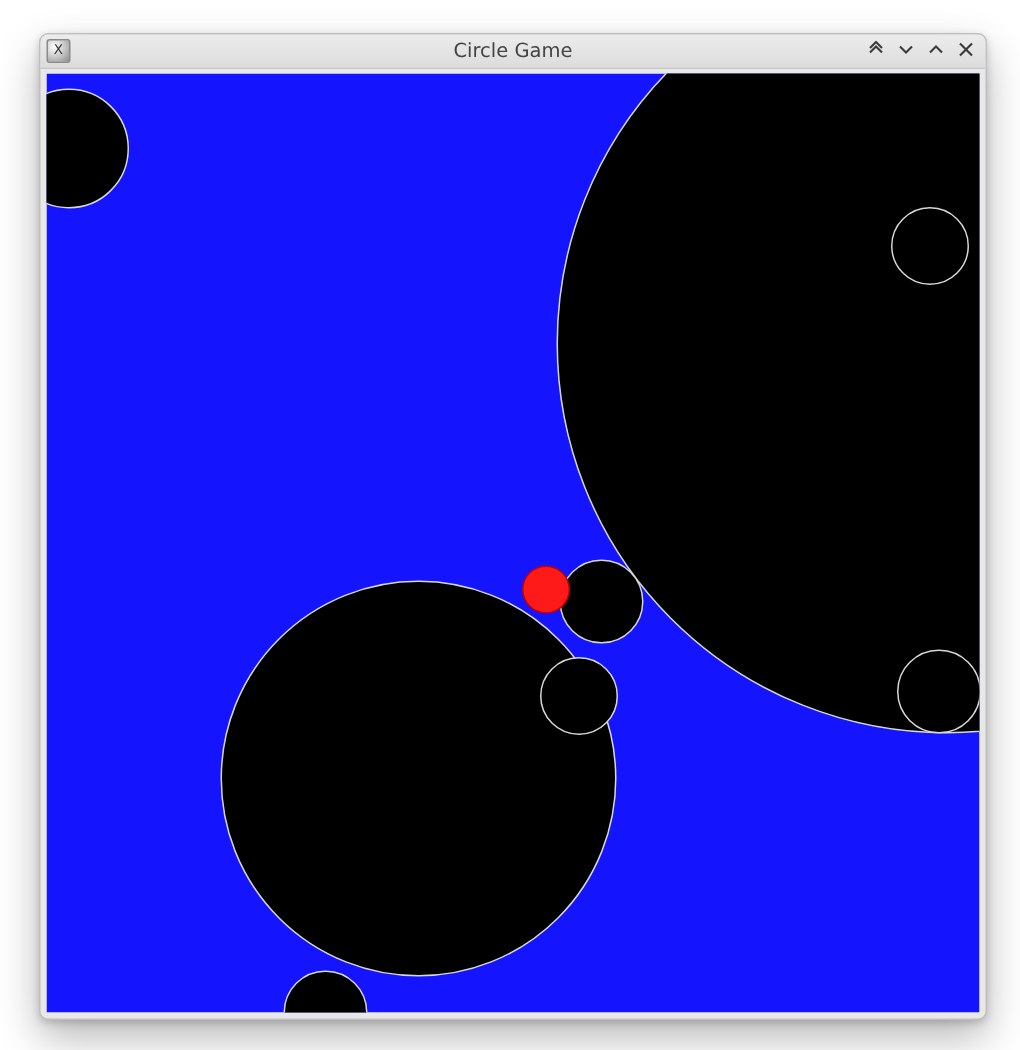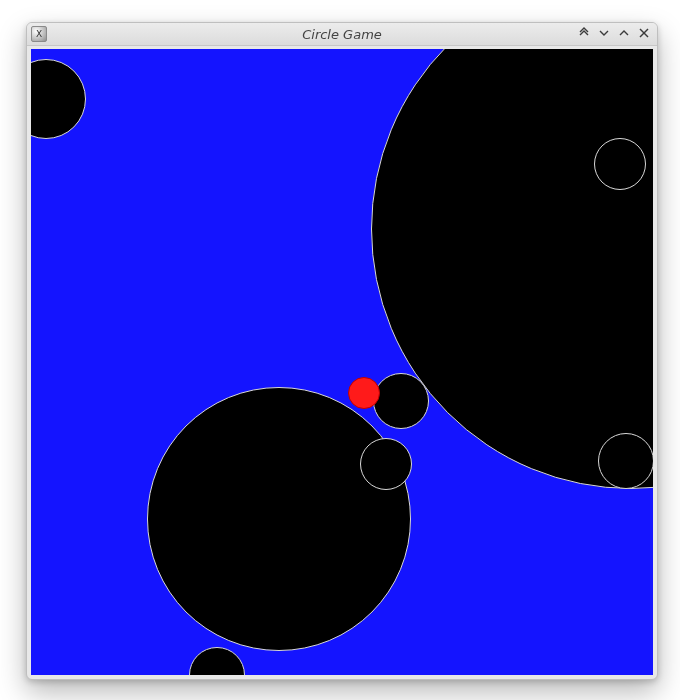--- a/index.html
+++ b/index.html
@@ -47,21 +47,20 @@
     font-size: 9px;
     color: #333;
   }
   .titlebar .title {
     position: absolute;
     left: 0; right: 0;
     text-align: center;
     font-size: 13px;
     color: #444;
     pointer-events: none;
-    font-style: italic;
   }
   .titlebar .controls {
     margin-left: auto;
     display: flex;
     gap: 6px;
     padding-right: 6px;
     align-items: center;
   }
   .titlebar .controls span {
     width: 14px;

